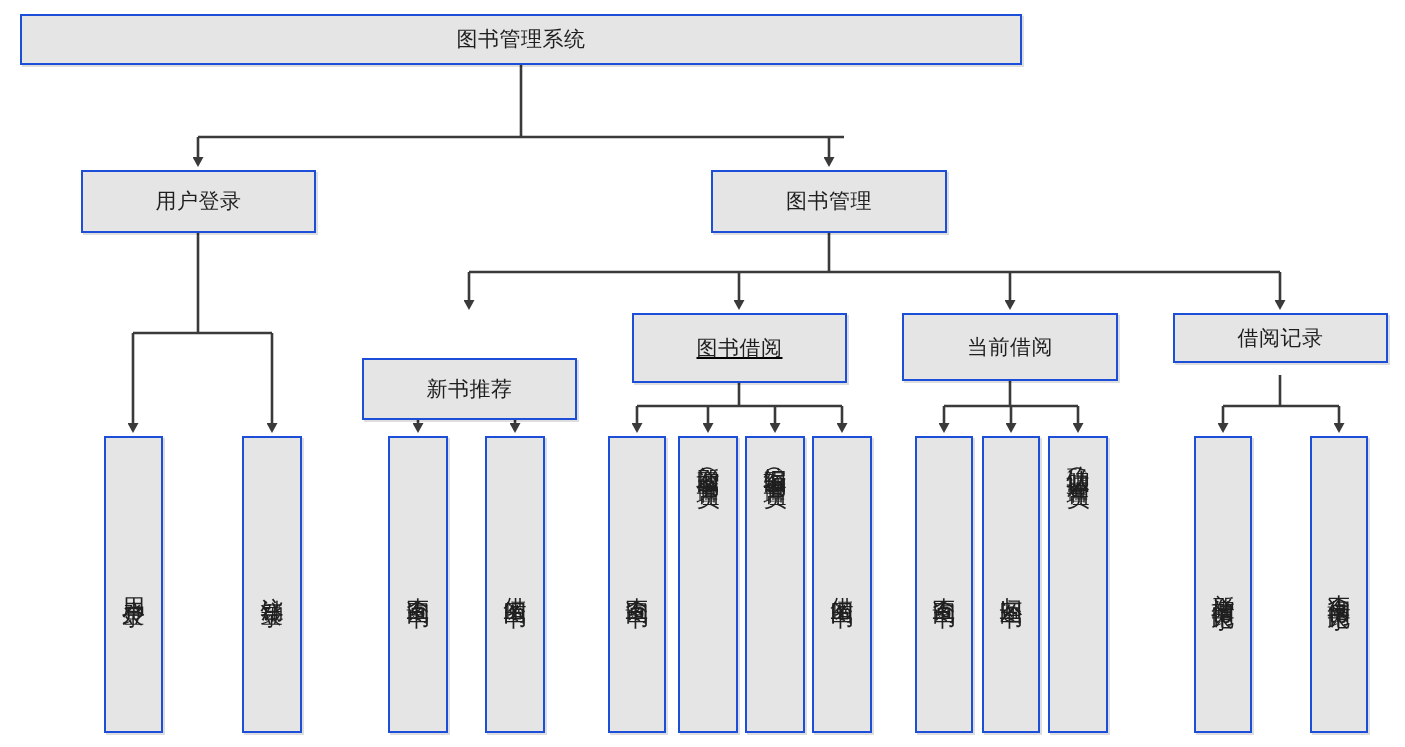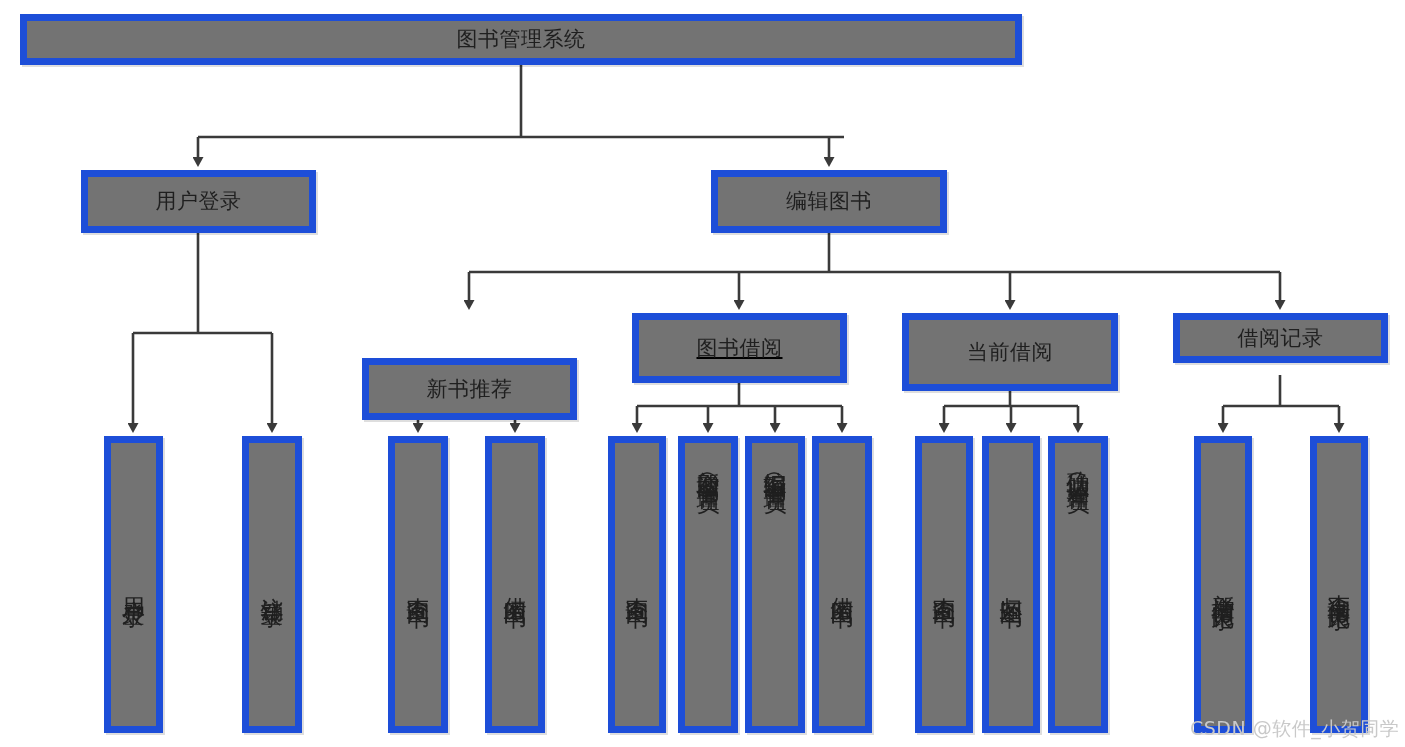--- a/index.html
+++ b/index.html
@@ -21,22 +21,22 @@
     position: absolute;
     left: 0;
     top: 0;
     width: 1405px;
     height: 747px;
     pointer-events: none;
   }
   .node {
     position: absolute;
     box-sizing: border-box;
-    background: #737373;
-    border: 7px solid #1d4ed8;
+    background: #e5e5e5;
+    border: 2px solid #1d4ed8;
     box-shadow: 2px 2px 0 rgba(0,0,0,0.13);
     display: flex;
     align-items: center;
     justify-content: center;
     z-index: 2;
   }
   .node .label {
     color: #1f1f1f;
     letter-spacing: 0.5px;
     line-height: 1.28;
@@ -125,30 +125,30 @@
   </svg>
 
   <div class="node horiz" style="left:20px; top:14px; width:1002px; height:51px;">
     <span class="label">图书管理系统</span>
   </div>
 
   <div class="node horiz" style="left:81px; top:170px; width:235px; height:63px;">
     <span class="label">用户登录</span>
   </div>
   <div class="node horiz" style="left:711px; top:170px; width:236px; height:63px;">
-    <span class="label">编辑图书</span>
+    <span class="label">图书管理</span>
   </div>
 
   <div class="node horiz" style="left:362px; top:313px; width:215px; height:62px;margin-top:45px;">
     <span class="label">新书推荐</span>
   </div>
   <div class="node horiz" style="left:632px; top:313px; width:215px; height:70px;text-decoration:underline;">
     <span class="label">图书借阅</span>
   </div>
-  <div class="node horiz" style="left:902px; top:313px; width:216px; height:78px;">
+  <div class="node horiz" style="left:902px; top:313px; width:216px; height:68px;">
     <span class="label">当前借阅</span>
   </div>
   <div class="node horiz" style="left:1173px; top:313px; width:215px; height:50px;">
     <span class="label">借阅记录</span>
   </div>
 
   <div class="node vert" style="left:104px; top:436px; width:59px; height:297px; align-items:center; padding-top:0;">
     <span class="label">用户登录</span>
   </div>
   <div class="node vert" style="left:242px; top:436px; width:60px; height:297px; align-items:center; padding-top:0;">
@@ -181,15 +181,14 @@
   <div class="node vert" style="left:1048px; top:436px; width:60px; height:297px;">
     <span class="label">确认归还（管理员）</span>
   </div>
   <div class="node vert" style="left:1194px; top:436px; width:58px; height:297px; align-items:center; padding-top:0;">
     <span class="label">新增借阅记录</span>
   </div>
   <div class="node vert" style="left:1310px; top:436px; width:58px; height:297px; align-items:center; padding-top:0;">
     <span class="label">查询借阅记录</span>
   </div>
 
-  <div class="watermark" style="left:1190px; top:716px;">CSDN @软件_小贺同学</div>
 
 </div>
 
 </body></html>

